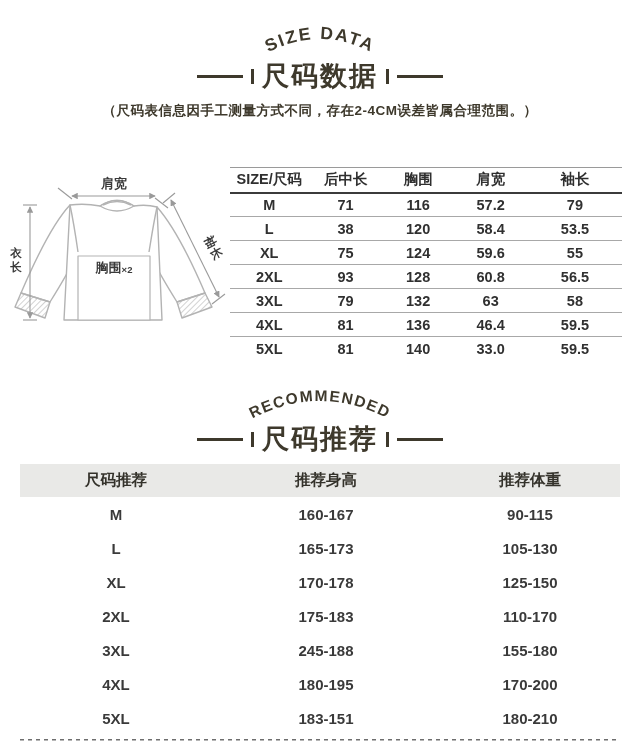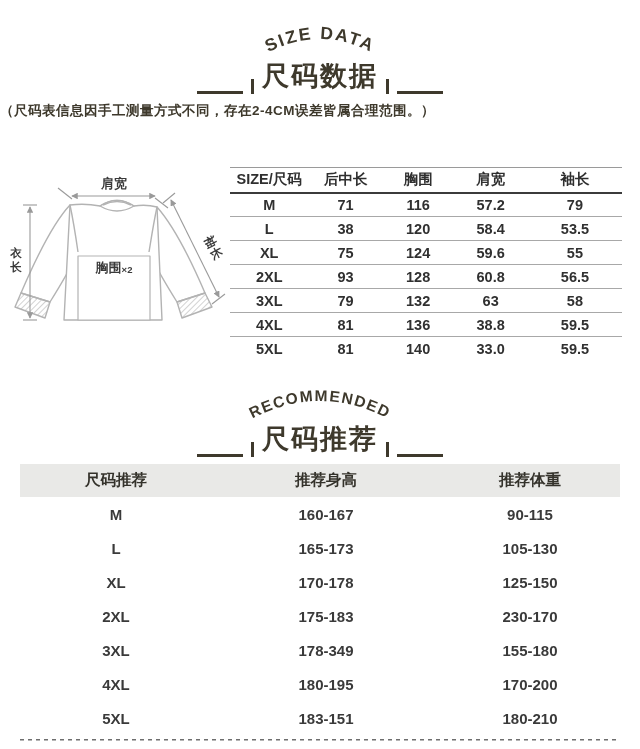--- a/index.html
+++ b/index.html
@@ -3,26 +3,26 @@
 <meta charset="utf-8">
 <style>
   * { margin:0; padding:0; box-sizing:border-box; }
   html,body { background:#ffffff; }
   body { font-family:"Liberation Sans","DejaVu Sans",sans-serif; }
   .screen { position:relative; width:640px; height:749px; background:#ffffff; overflow:hidden; }
 
   .arc { position:absolute; }
   .arc text { font-family:"Liberation Sans","DejaVu Sans",sans-serif; font-weight:bold; fill:#3e392c; }
 
-  .sec-title { position:absolute; left:0; right:0; display:flex; justify-content:center; align-items:flex-end; gap:8px; color:#3e392c; }
+  .sec-title { position:absolute; left:0; right:0; display:flex; justify-content:center; align-items:center; gap:8px; color:#3e392c; }
   .sec-title .txt { font-size:27px; font-weight:bold; letter-spacing:2px; }
   .deco-line { width:46px; height:3px; background:#3e392c; }
   .deco-bar  { width:3px;  height:15px; background:#3e392c; }
 
-  .note { position:absolute; top:102px; left:0; right:0; text-align:left; font-size:13.5px; font-weight:bold; color:#3e392c; letter-spacing:0.5px; }
+  .note { position:absolute; top:102px; left:0; right:0; text-align:center; font-size:13.5px; font-weight:bold; color:#3e392c; letter-spacing:0.5px; }
 
   .diagram { position:absolute; left:8px; top:146px; }
   .diagram text { font-family:"Liberation Sans","DejaVu Sans",sans-serif; font-weight:bold; fill:#3a3a3a; }
 
   table { border-collapse:collapse; table-layout:fixed; }
   th, td { text-align:center; vertical-align:middle; }
 
   .size-table { position:absolute; left:230px; top:167px; width:392px; }
   .size-table th { height:25px; font-size:14.5px; font-weight:bold; color:#2f2f2f;
                    border-top:1px solid #9a9a9a; border-bottom:2px solid #3b3b3b; }
@@ -153,21 +153,21 @@
           <td>3XL</td>
           <td>79</td>
           <td>132</td>
           <td>63</td>
           <td>58</td>
         </tr>
         <tr>
           <td>4XL</td>
           <td>81</td>
           <td>136</td>
-          <td>38.8</td>
+          <td>46.4</td>
           <td>59.5</td>
         </tr>
         <tr>
           <td>5XL</td>
           <td>81</td>
           <td>140</td>
           <td>33.0</td>
           <td>59.5</td>
         </tr>
       </tbody>
@@ -215,25 +215,25 @@
           <td>105-130</td>
         </tr>
         <tr>
           <td>XL</td>
           <td>170-178</td>
           <td>125-150</td>
         </tr>
         <tr>
           <td>2XL</td>
           <td>175-183</td>
-          <td>230-170</td>
+          <td>110-170</td>
         </tr>
         <tr>
           <td>3XL</td>
-          <td>178-349</td>
+          <td>245-188</td>
           <td>155-180</td>
         </tr>
         <tr>
           <td>4XL</td>
           <td>180-195</td>
           <td>170-200</td>
         </tr>
         <tr>
           <td>5XL</td>
           <td>183-151</td>

